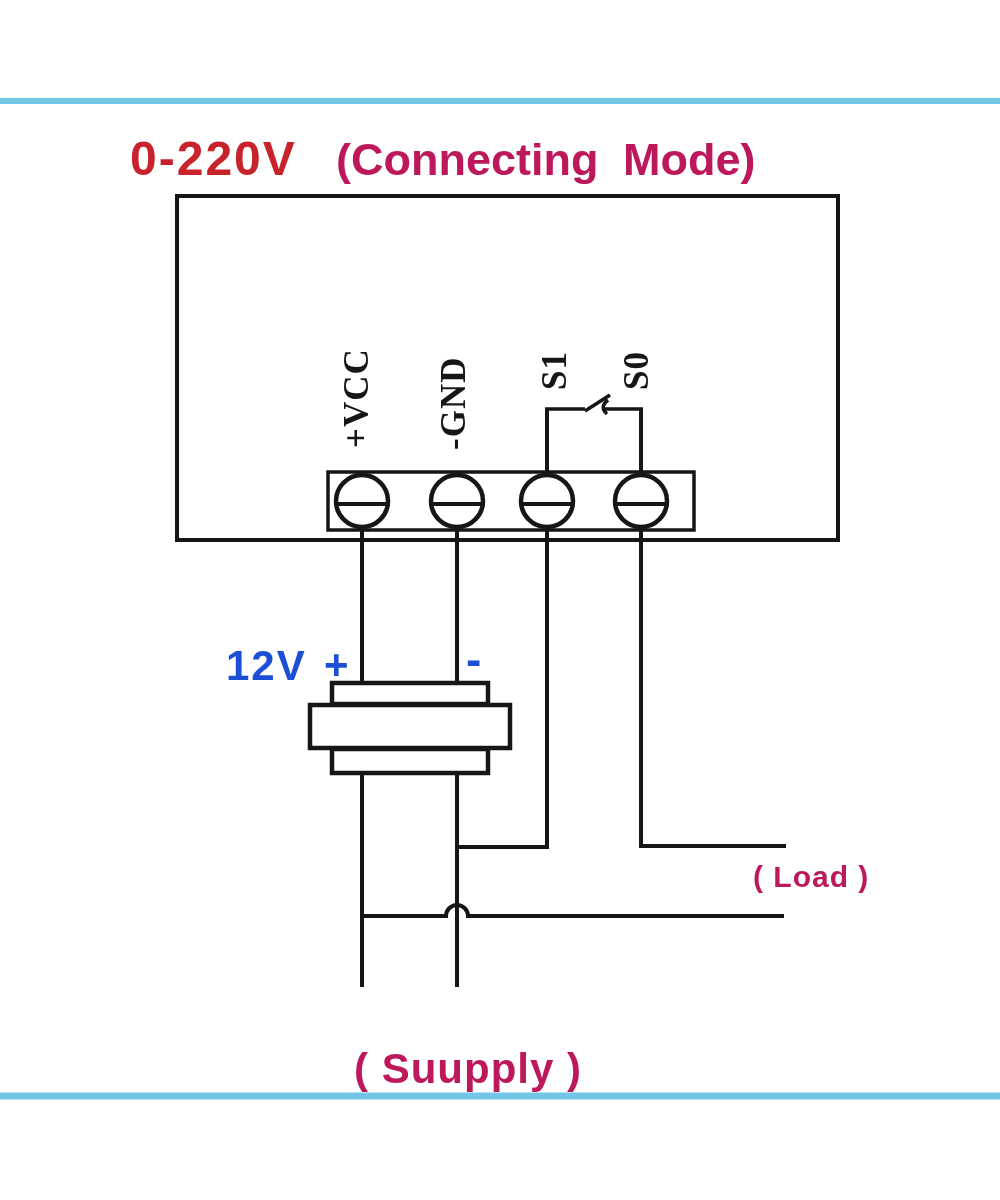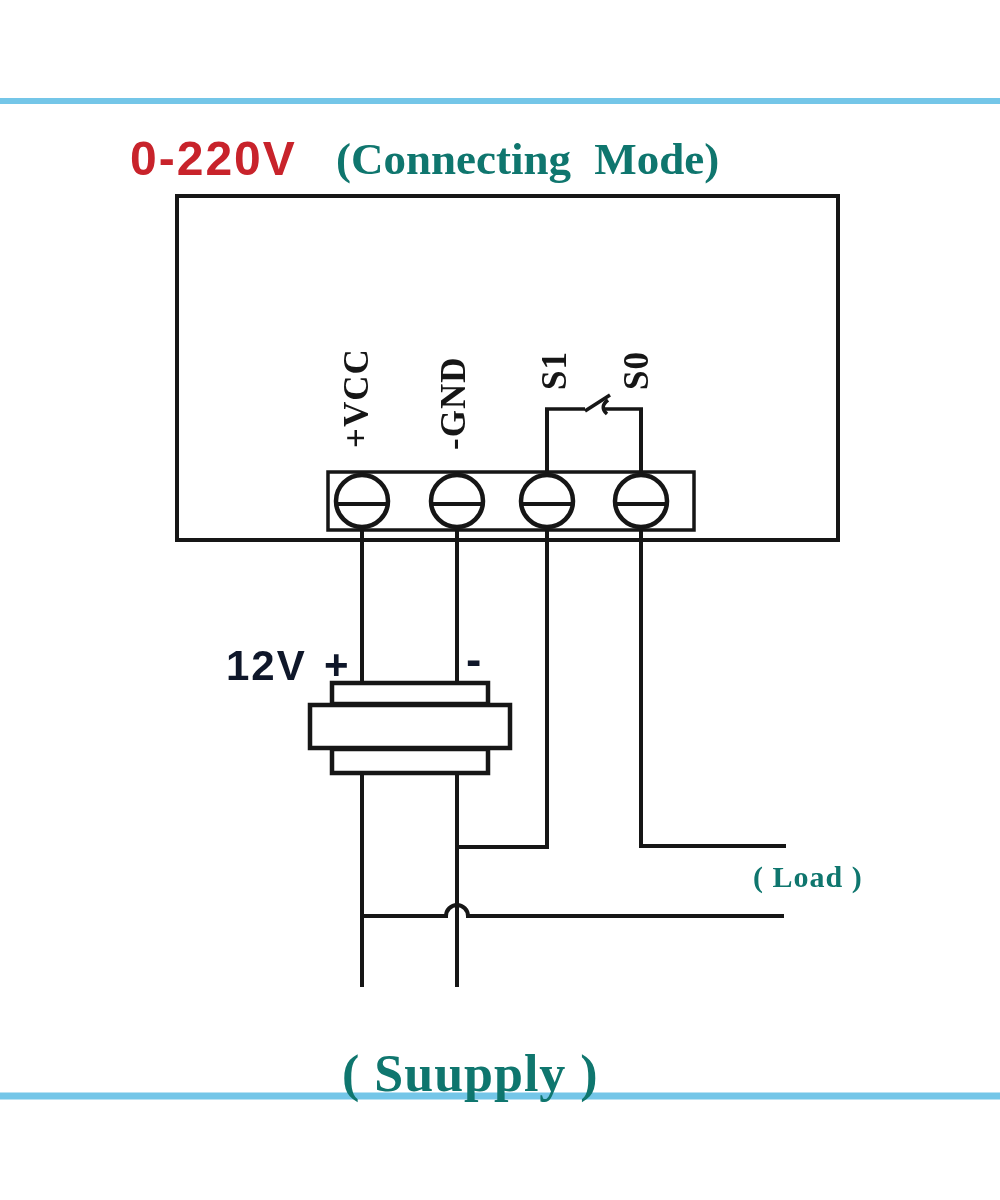--- a/index.html
+++ b/index.html
@@ -5,22 +5,22 @@
   html,body{margin:0;padding:0;}
   .page{
     position:relative;
     width:1000px;height:1200px;
     background:#ffffff;
     overflow:hidden;
     font-family:"Liberation Sans", sans-serif;
   }
   .abs{position:absolute;line-height:1;white-space:nowrap;}
   .t-red{color:#c8232b;font-weight:bold;}
-  .t-teal{color:#0f766e;font-weight:bold;font-family:Liberation Serif, serif;}
-  .t-lblue{color:#0f172a;font-weight:bold;}
+  .t-teal{color:#be185d;font-weight:bold;}
+  .t-lblue{color:#1d4ed8;font-weight:bold;}
   .title-range{left:130px;top:135px;font-size:48px;letter-spacing:2px;}
   .title-mode{left:336px;top:137px;font-size:45px;letter-spacing:0px;word-spacing:12px;}
   .pin-label{
     font-family:"Liberation Serif", serif;
     font-weight:bold;
     font-size:35px;
     letter-spacing:1px;
     color:#161616;
     line-height:38px;
     transform:rotate(-90deg);
@@ -28,21 +28,21 @@
   }
   .pin-vcc{left:338px;top:448px;}
   .pin-gnd{left:435px;top:450px;}
   .pin-s1{left:536px;top:390px;}
   .pin-s0{left:618px;top:390px;}
   .dc-v{left:226px;top:645px;font-size:42px;letter-spacing:2px;}
   .dc-plus{left:324px;top:644px;font-size:42px;}
   .dc-minus{left:466px;top:636px;font-size:46px;}
   .load-label{left:753px;top:862px;font-size:30px;letter-spacing:1px;}
   .supply-v{left:284px;top:992px;font-size:44px;letter-spacing:1px;}
-  .supply-label{left:342px;top:1048px;font-size:52px;letter-spacing:1px;}
+  .supply-label{left:354px;top:1048px;font-size:42px;letter-spacing:1px;}
   svg{position:absolute;left:0;top:0;}
 </style>
 </head>
 <body>
 
 <div class="page">
 
   <svg width="1000" height="1200" viewBox="0 0 1000 1200">
 
     <line x1="0" y1="101" x2="1000" y2="101" stroke="#74c6e8" stroke-width="6"></line>

